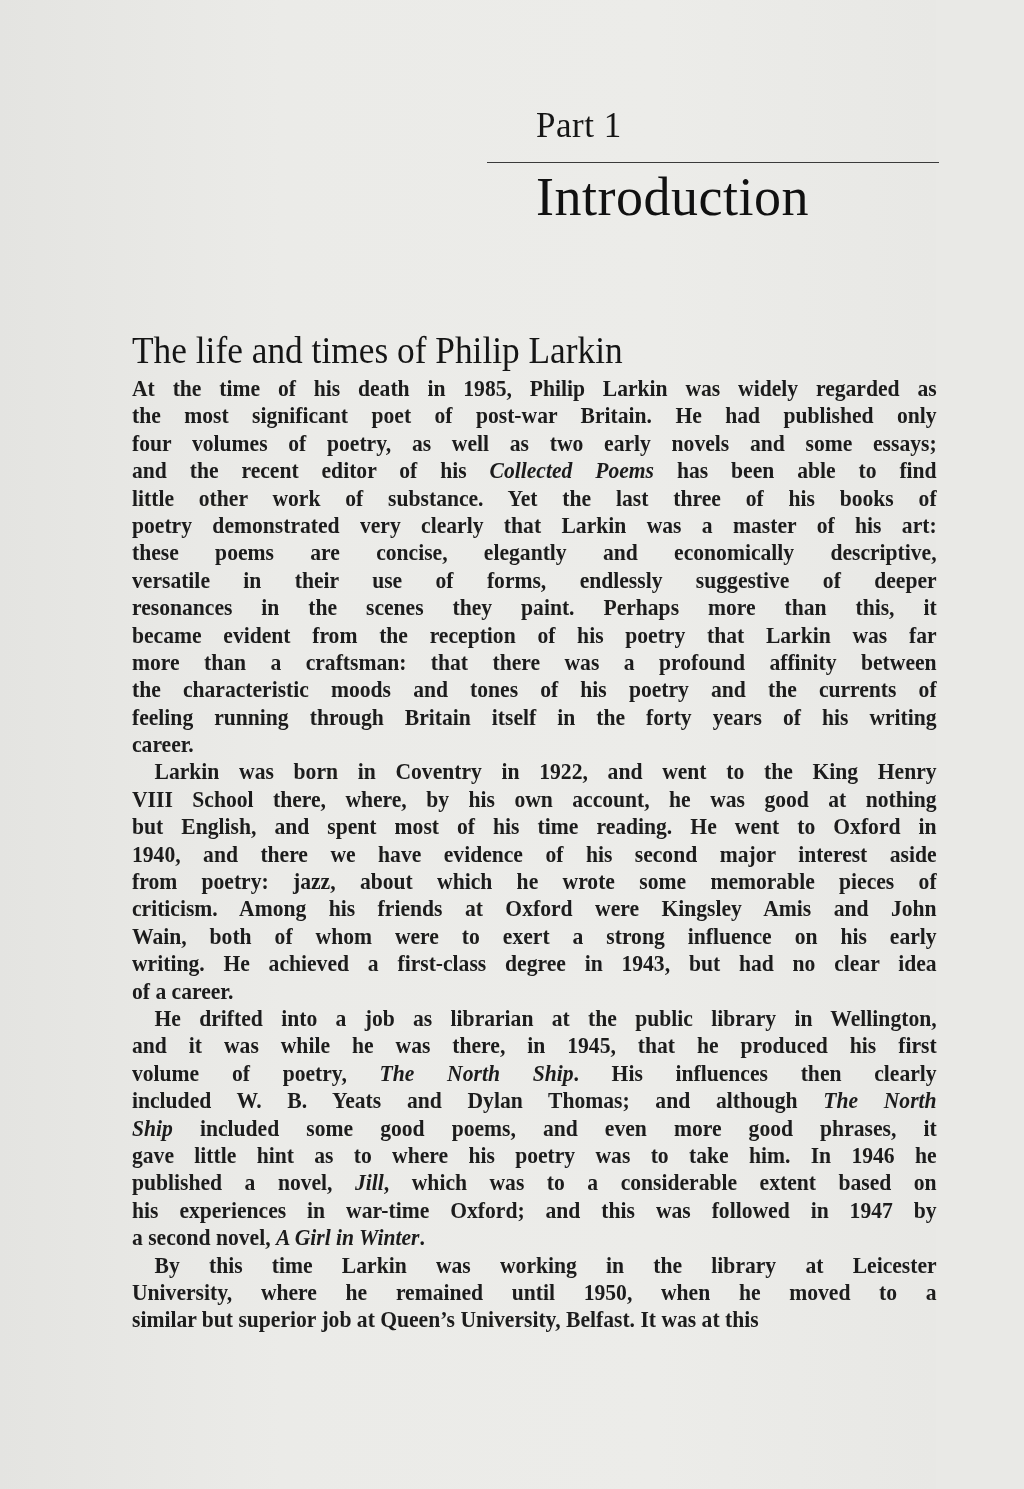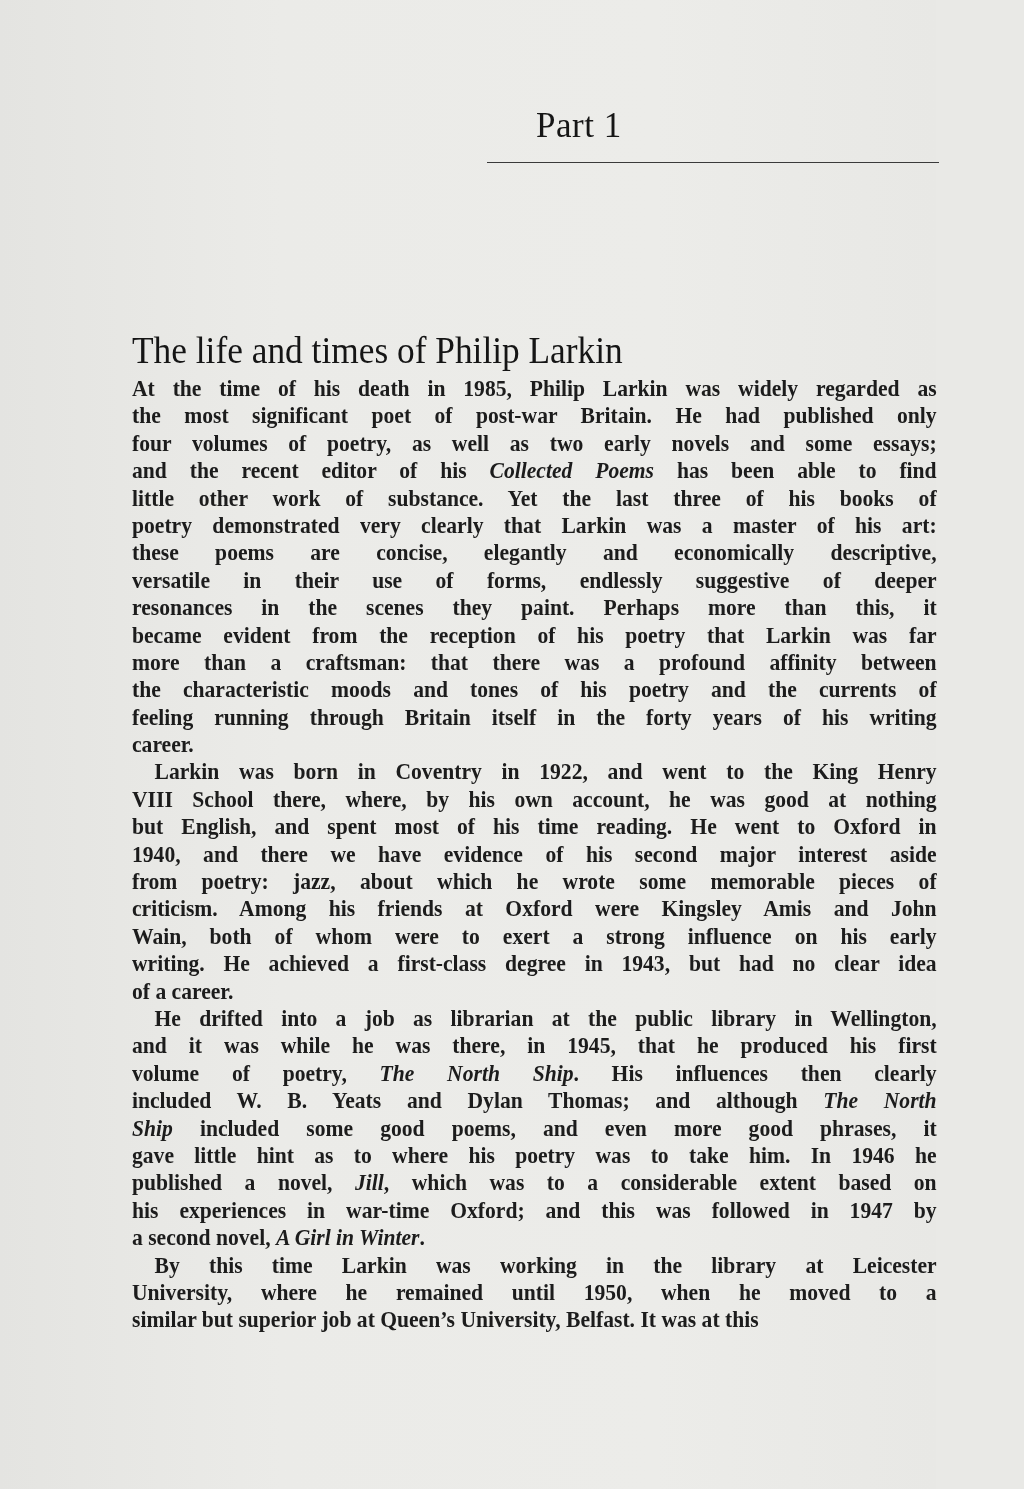--- a/index.html
+++ b/index.html
@@ -43,20 +43,21 @@
   .line.last { text-align-last: left; }
   .line.indent { padding-left: 25px; box-sizing: border-box; }
   .line i { font-style: italic; }
 </style>
 </head>
 <body>
 
 <div class="page">
   <div class="part-label">Part 1</div>
   <div class="part-rule"></div>
+  <div class="part-title">Introduction</div>
   <div class="section-title">The life and times of Philip Larkin</div>
   <div class="body-text" id="body-text">
       <div>
         <span class="line"><span>At the time of his death in 1985, Philip Larkin was widely regarded as</span></span>
         <span class="line"><span>the most significant poet of post-war Britain. He had published only</span></span>
         <span class="line"><span>four volumes of poetry, as well as two early novels and some essays;</span></span>
         <span class="line"><span>and the recent editor of his </span><i>Collected Poems</i><span> has been able to find</span></span>
         <span class="line"><span>little other work of substance. Yet the last three of his books of</span></span>
         <span class="line"><span>poetry demonstrated very clearly that Larkin was a master of his art:</span></span>
         <span class="line"><span>these poems are concise, elegantly and economically descriptive,</span></span>

